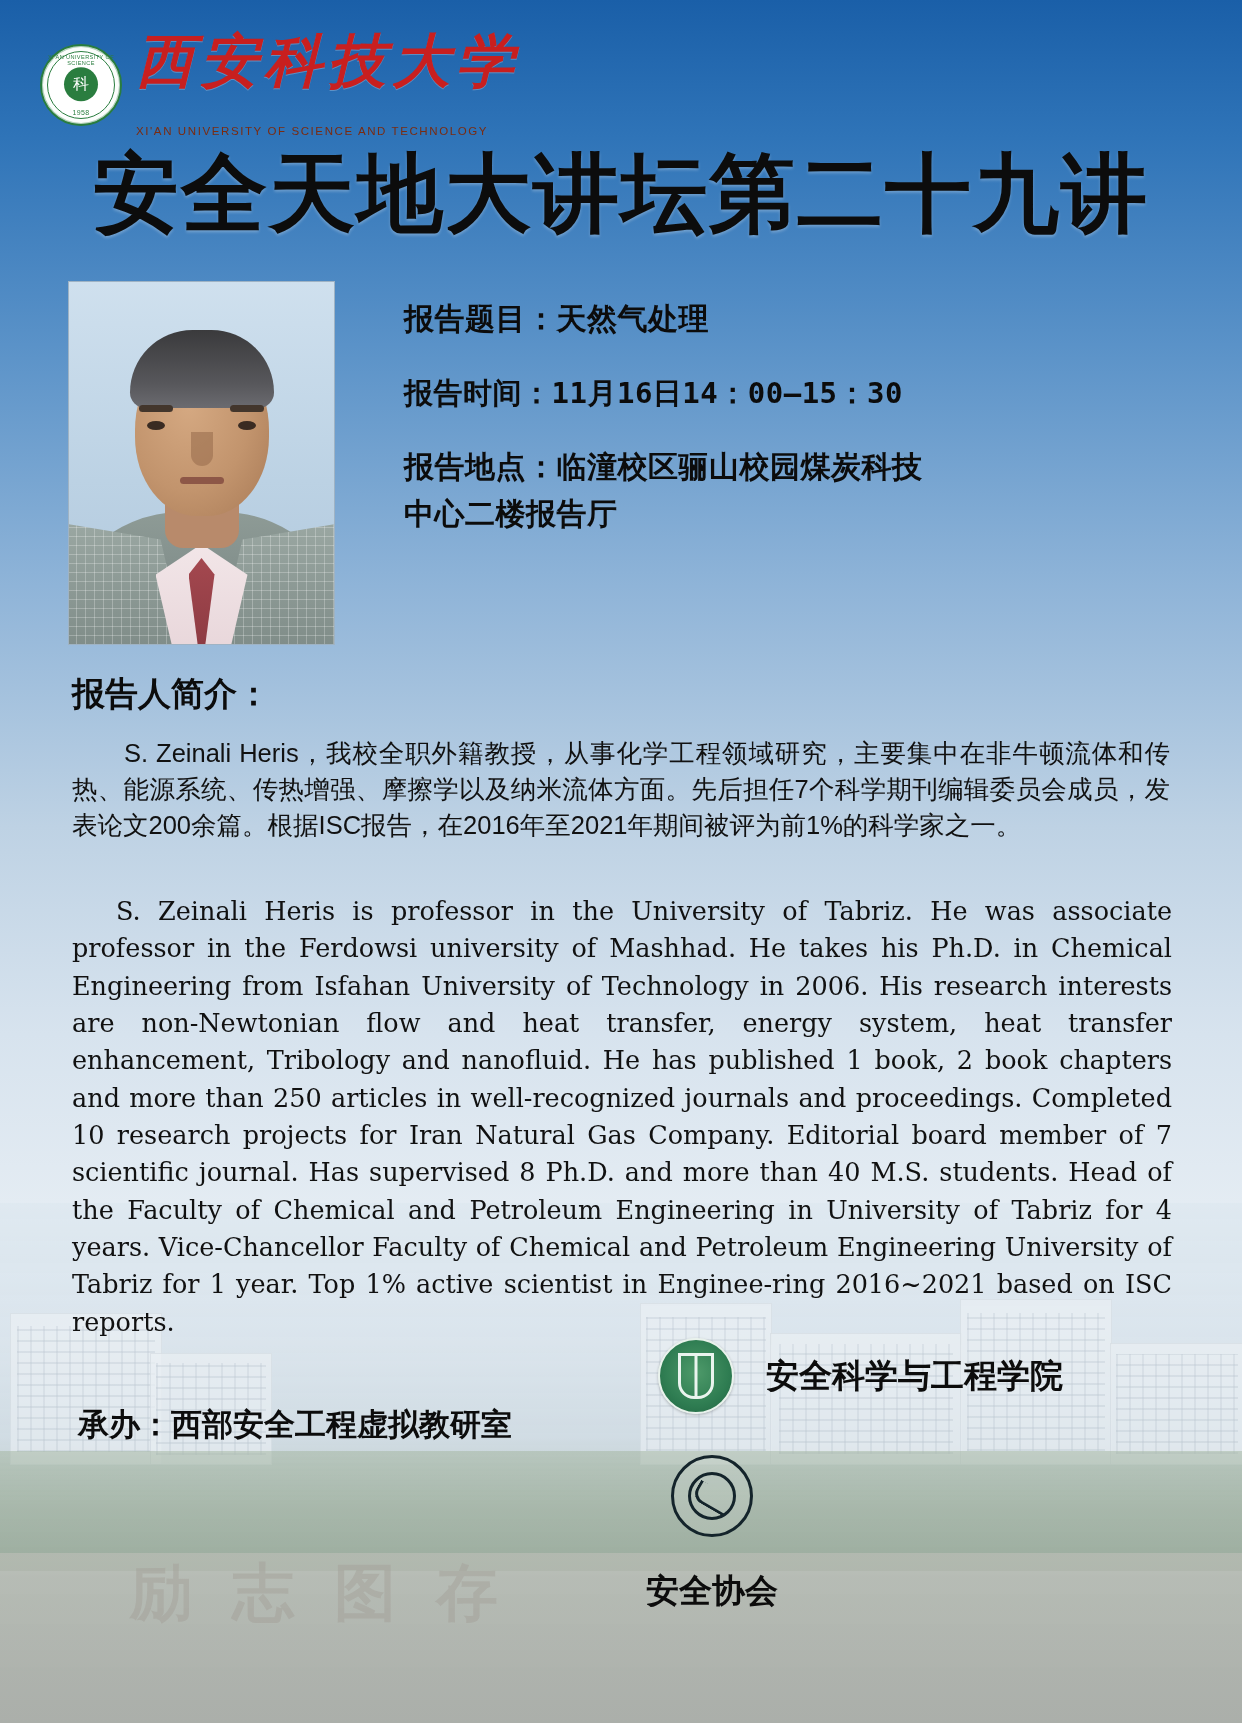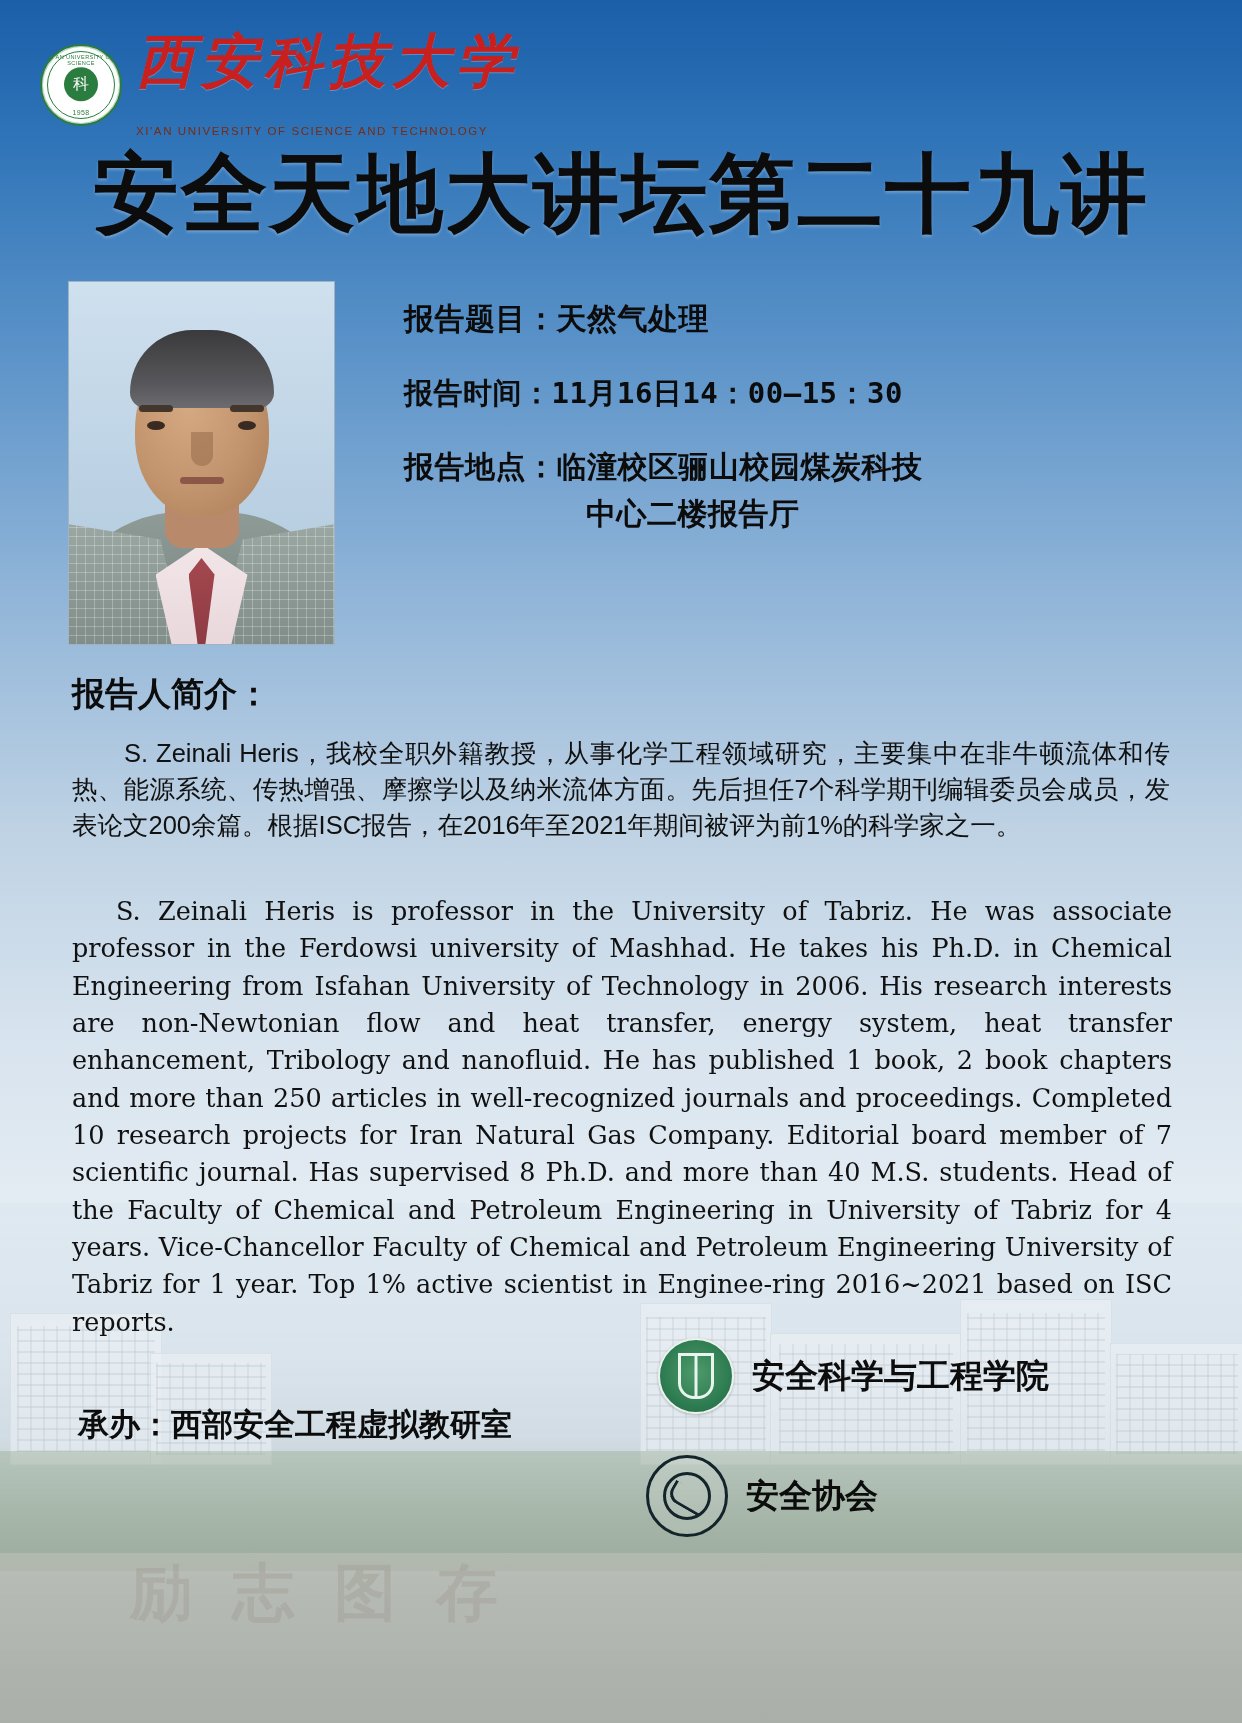--- a/index.html
+++ b/index.html
@@ -329,21 +329,20 @@
   }
   .info-line.mono {
     font-family: "DejaVu Sans Mono", monospace;
     font-weight: 700;
     font-size: 29px;
   }
   .info-line .label { font-family: "DejaVu Sans", sans-serif; }
   .info-line.wrap { white-space: normal; margin-bottom: 0; }
   .info-line.wrap .l2 {
     display: block;
-    margin-left: 182px;
     margin-top: 10px;
   }
 
   
   .bio-heading {
     position: absolute;
     left: 72px;
     top: 672px;
     font-family: "DejaVu Sans", sans-serif;
     font-weight: 700;
@@ -382,24 +381,24 @@
     top: 1404px;
     font-family: "DejaVu Sans", sans-serif;
     font-weight: 700;
     font-size: 31px;
     color: #0c0c0c;
   }
   .org-row {
     position: absolute;
     display: flex;
     align-items: center;
-    gap: 18px;
+    gap: 32px;
   }
   .org-row.one { left: 658px; top: 1338px; }
-  .org-row.two { left: 646px; top: 1455px; }
+  .org-row.two { left: 646px; top: 1455px; flex-direction: column; }
   .org-name {
     font-family: "DejaVu Sans", sans-serif;
     font-weight: 700;
     font-size: 33px;
     color: #0c0c0c;
   }
   .badge-school {
     width: 72px;
     height: 72px;
     border-radius: 50%;

